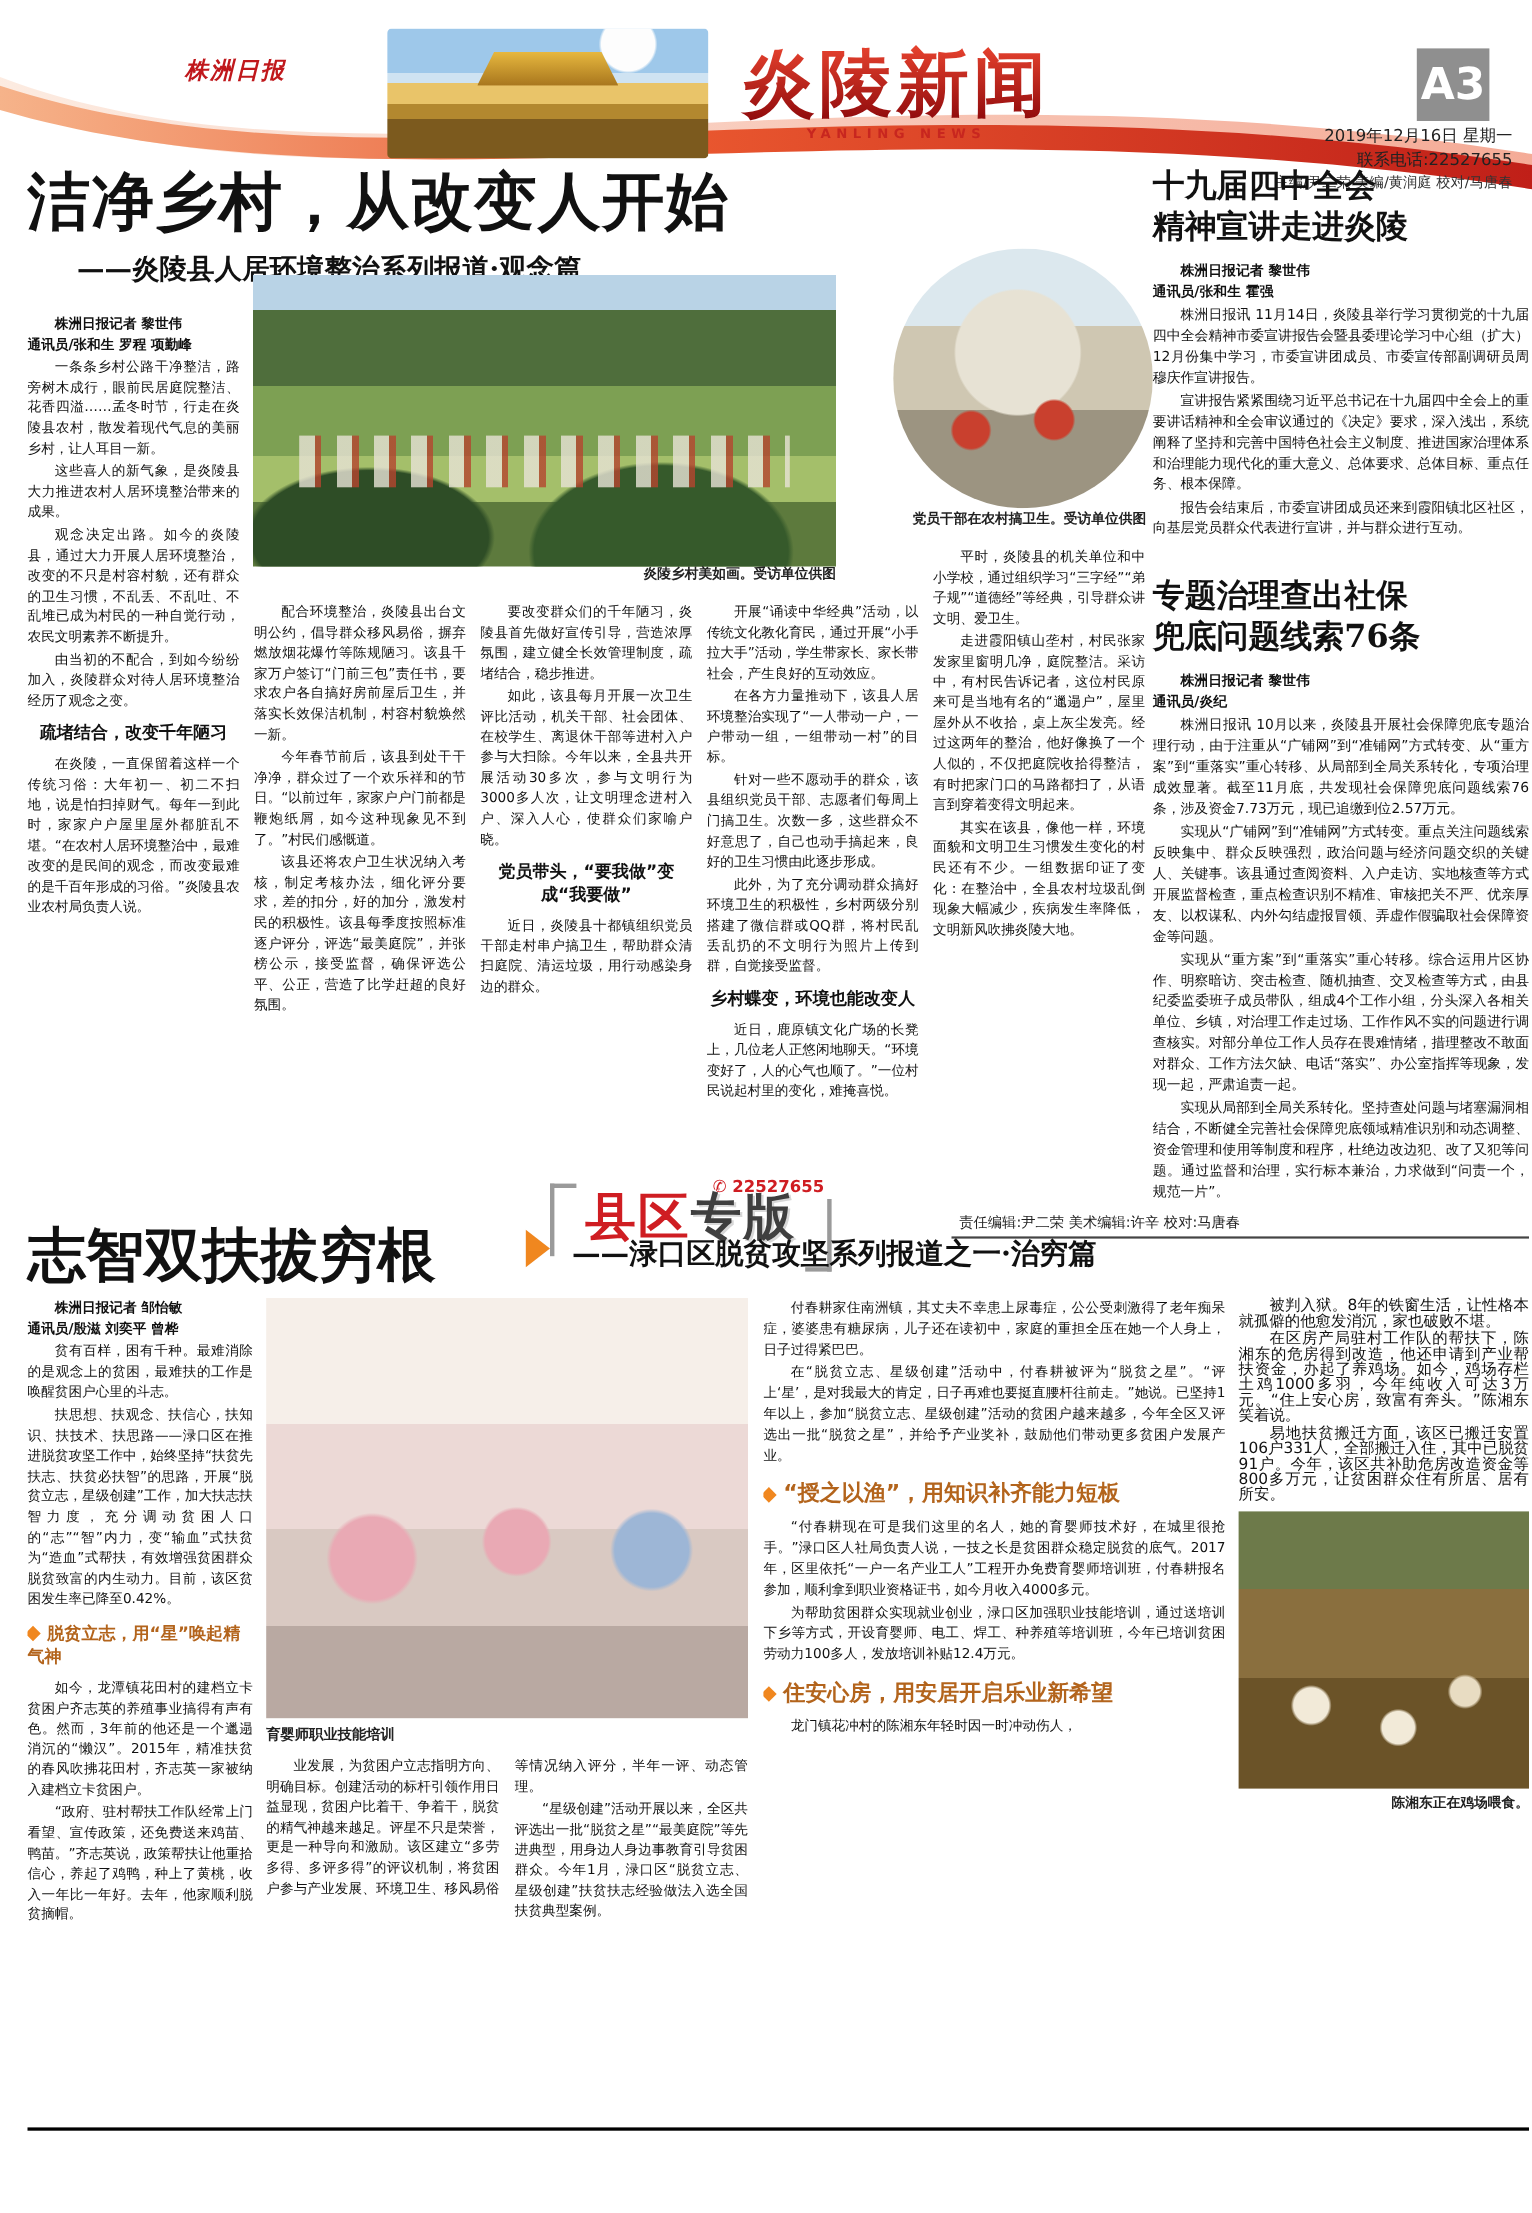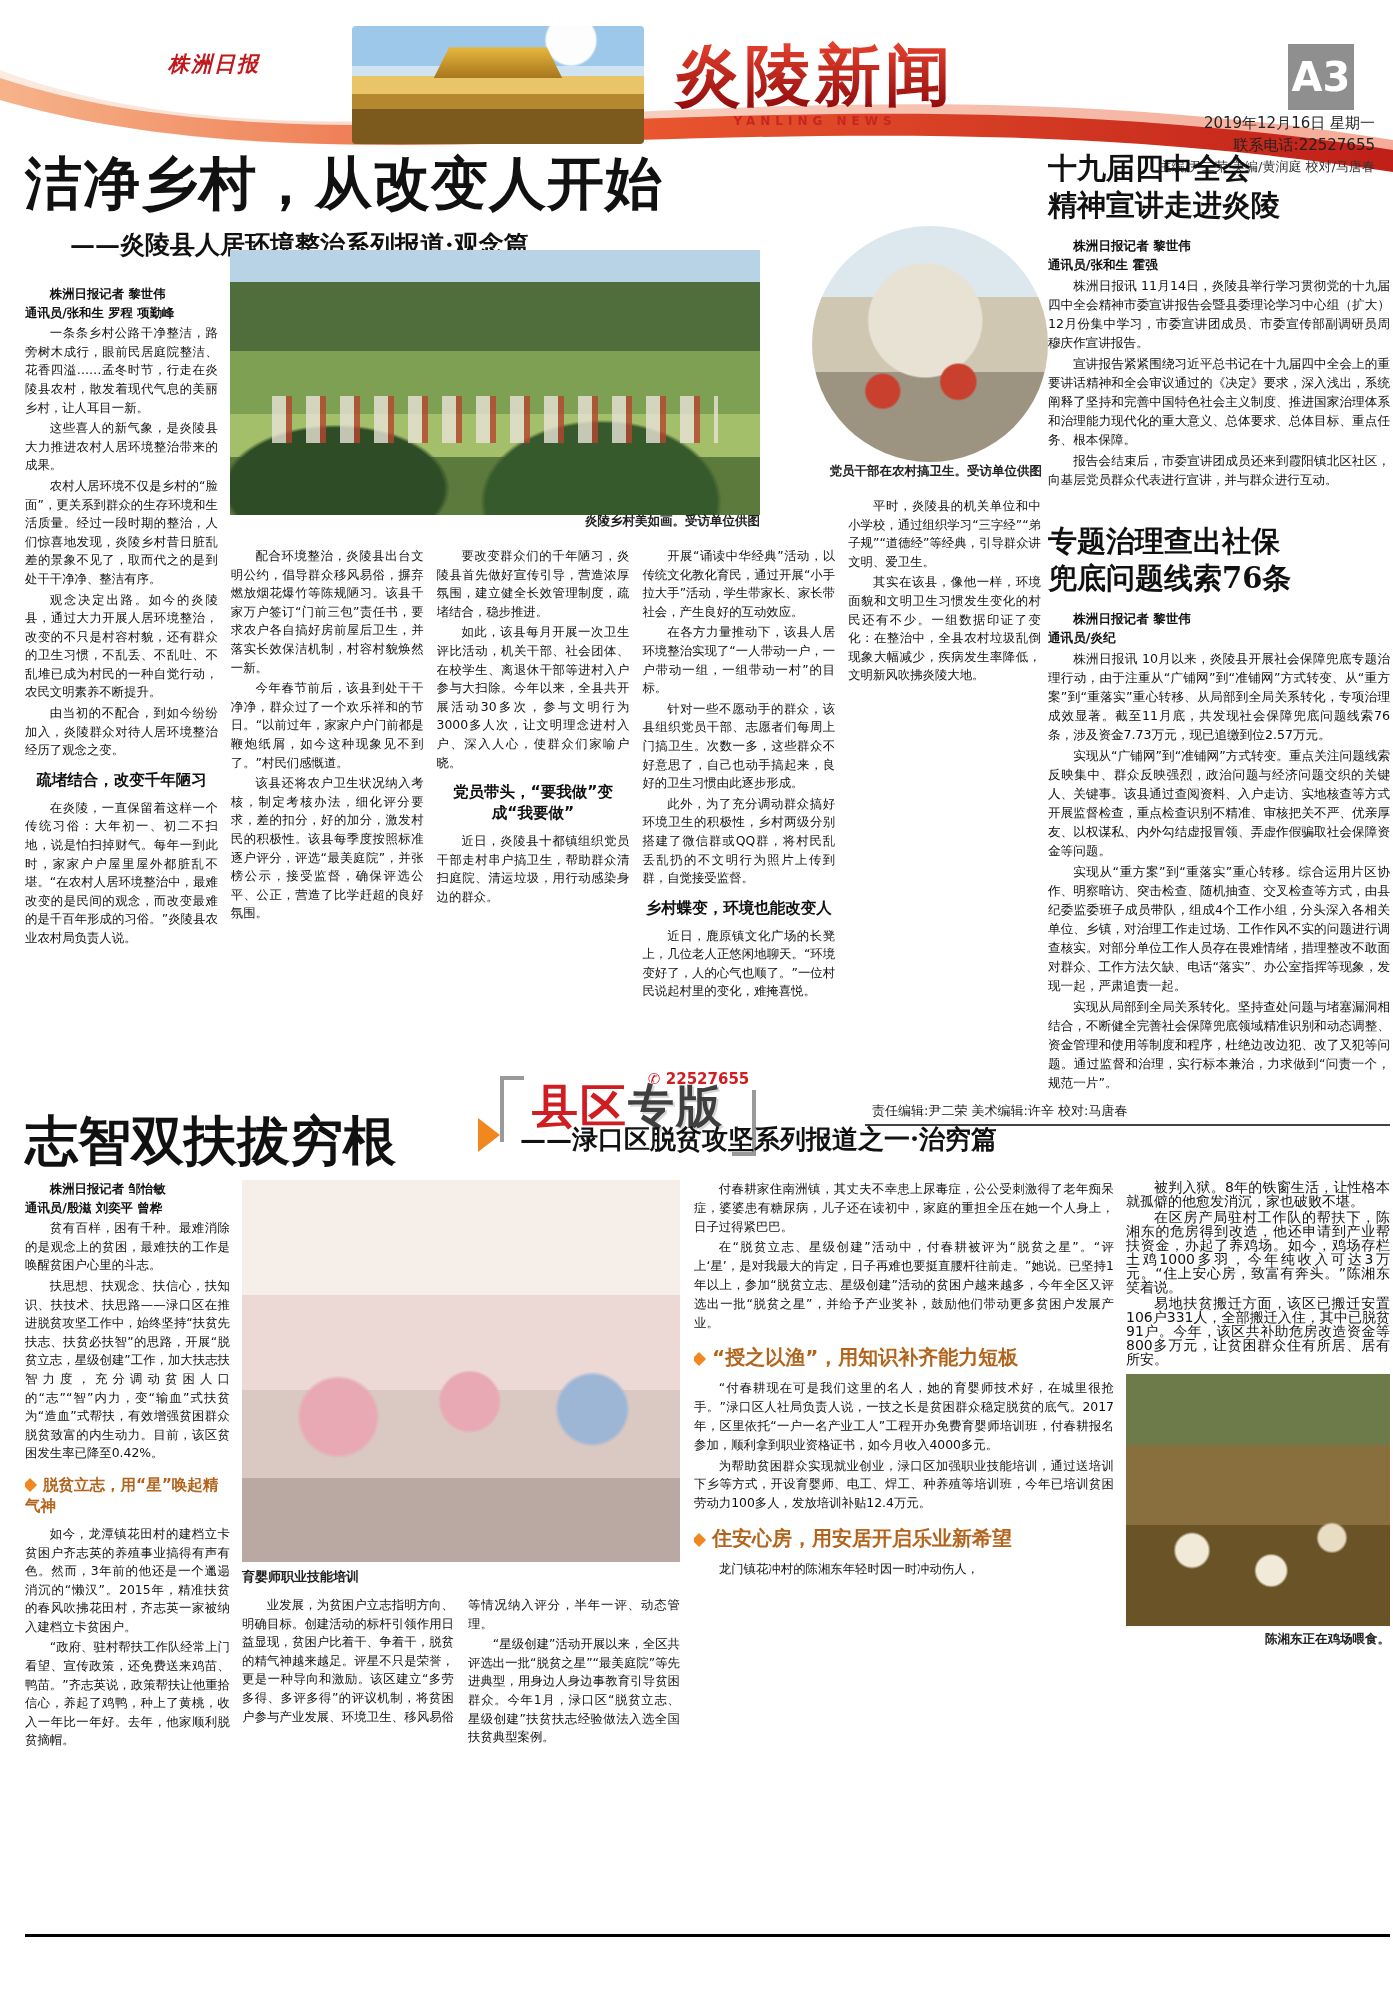--- a/index.html
+++ b/index.html
@@ -147,21 +147,20 @@
     </div>
   <div id="landscape-caption">炎陵乡村美如画。受访单位供图</div>
   <div id="circle-photo"></div>
   <div id="circle-caption">党员干部在农村搞卫生。受访单位供图</div>
 
   <div id="top-columns">
       <div class="col">
         <p class="byline"><span>株洲日报记者 黎世伟</span><br><span>通讯员/张和生 罗程 项勤峰</span></p>
         <p>一条条乡村公路干净整洁，路旁树木成行，眼前民居庭院整洁、花香四溢……孟冬时节，行走在炎陵县农村，散发着现代气息的美丽乡村，让人耳目一新。</p>
         <p>这些喜人的新气象，是炎陵县大力推进农村人居环境整治带来的成果。</p>
-        <p>农村人居环境不仅是乡村的“脸面”，更关系到群众的生存环境和生活质量。经过一段时期的整治，人们惊喜地发现，炎陵乡村昔日脏乱差的景象不见了，取而代之的是到处干干净净、整洁有序。</p>
         <p>观念决定出路。如今的炎陵县，通过大力开展人居环境整治，改变的不只是村容村貌，还有群众的卫生习惯，不乱丢、不乱吐、不乱堆已成为村民的一种自觉行动，农民文明素养不断提升。</p>
         <p>由当初的不配合，到如今纷纷加入，炎陵群众对待人居环境整治经历了观念之变。</p>
         <h4><span>疏堵结合，改变千年陋习</span></h4>
         <p>在炎陵，一直保留着这样一个传统习俗：大年初一、初二不扫地，说是怕扫掉财气。每年一到此时，家家户户屋里屋外都脏乱不堪。“在农村人居环境整治中，最难改变的是民间的观念，而改变最难的是千百年形成的习俗。”炎陵县农业农村局负责人说。</p>
       </div>
       <div class="col pad-photo">
         <p>配合环境整治，炎陵县出台文明公约，倡导群众移风易俗，摒弃燃放烟花爆竹等陈规陋习。该县千家万户签订“门前三包”责任书，要求农户各自搞好房前屋后卫生，并落实长效保洁机制，村容村貌焕然一新。</p>
         <p>今年春节前后，该县到处干干净净，群众过了一个欢乐祥和的节日。“以前过年，家家户户门前都是鞭炮纸屑，如今这种现象见不到了。”村民们感慨道。</p>
         <p>该县还将农户卫生状况纳入考核，制定考核办法，细化评分要求，差的扣分，好的加分，激发村民的积极性。该县每季度按照标准逐户评分，评选“最美庭院”，并张榜公示，接受监督，确保评选公平、公正，营造了比学赶超的良好氛围。</p>
       </div>
@@ -174,20 +173,21 @@
       <div class="col pad-photo">
         <p>开展“诵读中华经典”活动，以传统文化教化育民，通过开展“小手拉大手”活动，学生带家长、家长带社会，产生良好的互动效应。</p>
         <p>在各方力量推动下，该县人居环境整治实现了“一人带动一户，一户带动一组，一组带动一村”的目标。</p>
         <p>针对一些不愿动手的群众，该县组织党员干部、志愿者们每周上门搞卫生。次数一多，这些群众不好意思了，自己也动手搞起来，良好的卫生习惯由此逐步形成。</p>
         <p>此外，为了充分调动群众搞好环境卫生的积极性，乡村两级分别搭建了微信群或QQ群，将村民乱丢乱扔的不文明行为照片上传到群，自觉接受监督。</p>
         <h4><span>乡村蝶变，环境也能改变人</span></h4>
         <p>近日，鹿原镇文化广场的长凳上，几位老人正悠闲地聊天。“环境变好了，人的心气也顺了。”一位村民说起村里的变化，难掩喜悦。</p>
       </div>
       <div class="col pad-circle">
         <p>平时，炎陵县的机关单位和中小学校，通过组织学习“三字经”“弟子规”“道德经”等经典，引导群众讲文明、爱卫生。</p>
+        <p>走进霞阳镇山垄村，村民张家发家里窗明几净，庭院整洁。采访中，有村民告诉记者，这位村民原来可是当地有名的“邋遢户”，屋里屋外从不收拾，桌上灰尘发亮。经过这两年的整治，他好像换了一个人似的，不仅把庭院收拾得整洁，有时把家门口的马路都扫了，从语言到穿着变得文明起来。</p>
         <p>其实在该县，像他一样，环境面貌和文明卫生习惯发生变化的村民还有不少。一组数据印证了变化：在整治中，全县农村垃圾乱倒现象大幅减少，疾病发生率降低，文明新风吹拂炎陵大地。</p>
       </div>
     </div>
 
   <div id="sidebar">
       <div class="sb-art">
         <div class="sb-title">十九届四中全会<br>精神宣讲走进炎陵</div>
         <p class="byline"><span>株洲日报记者 黎世伟</span><br><span>通讯员/张和生 霍强</span></p>
         <p>株洲日报讯  11月14日，炎陵县举行学习贯彻党的十九届四中全会精神市委宣讲报告会暨县委理论学习中心组（扩大）12月份集中学习，市委宣讲团成员、市委宣传部副调研员周穆庆作宣讲报告。</p>
         <p>宣讲报告紧紧围绕习近平总书记在十九届四中全会上的重要讲话精神和全会审议通过的《决定》要求，深入浅出，系统阐释了坚持和完善中国特色社会主义制度、推进国家治理体系和治理能力现代化的重大意义、总体要求、总体目标、重点任务、根本保障。</p>

